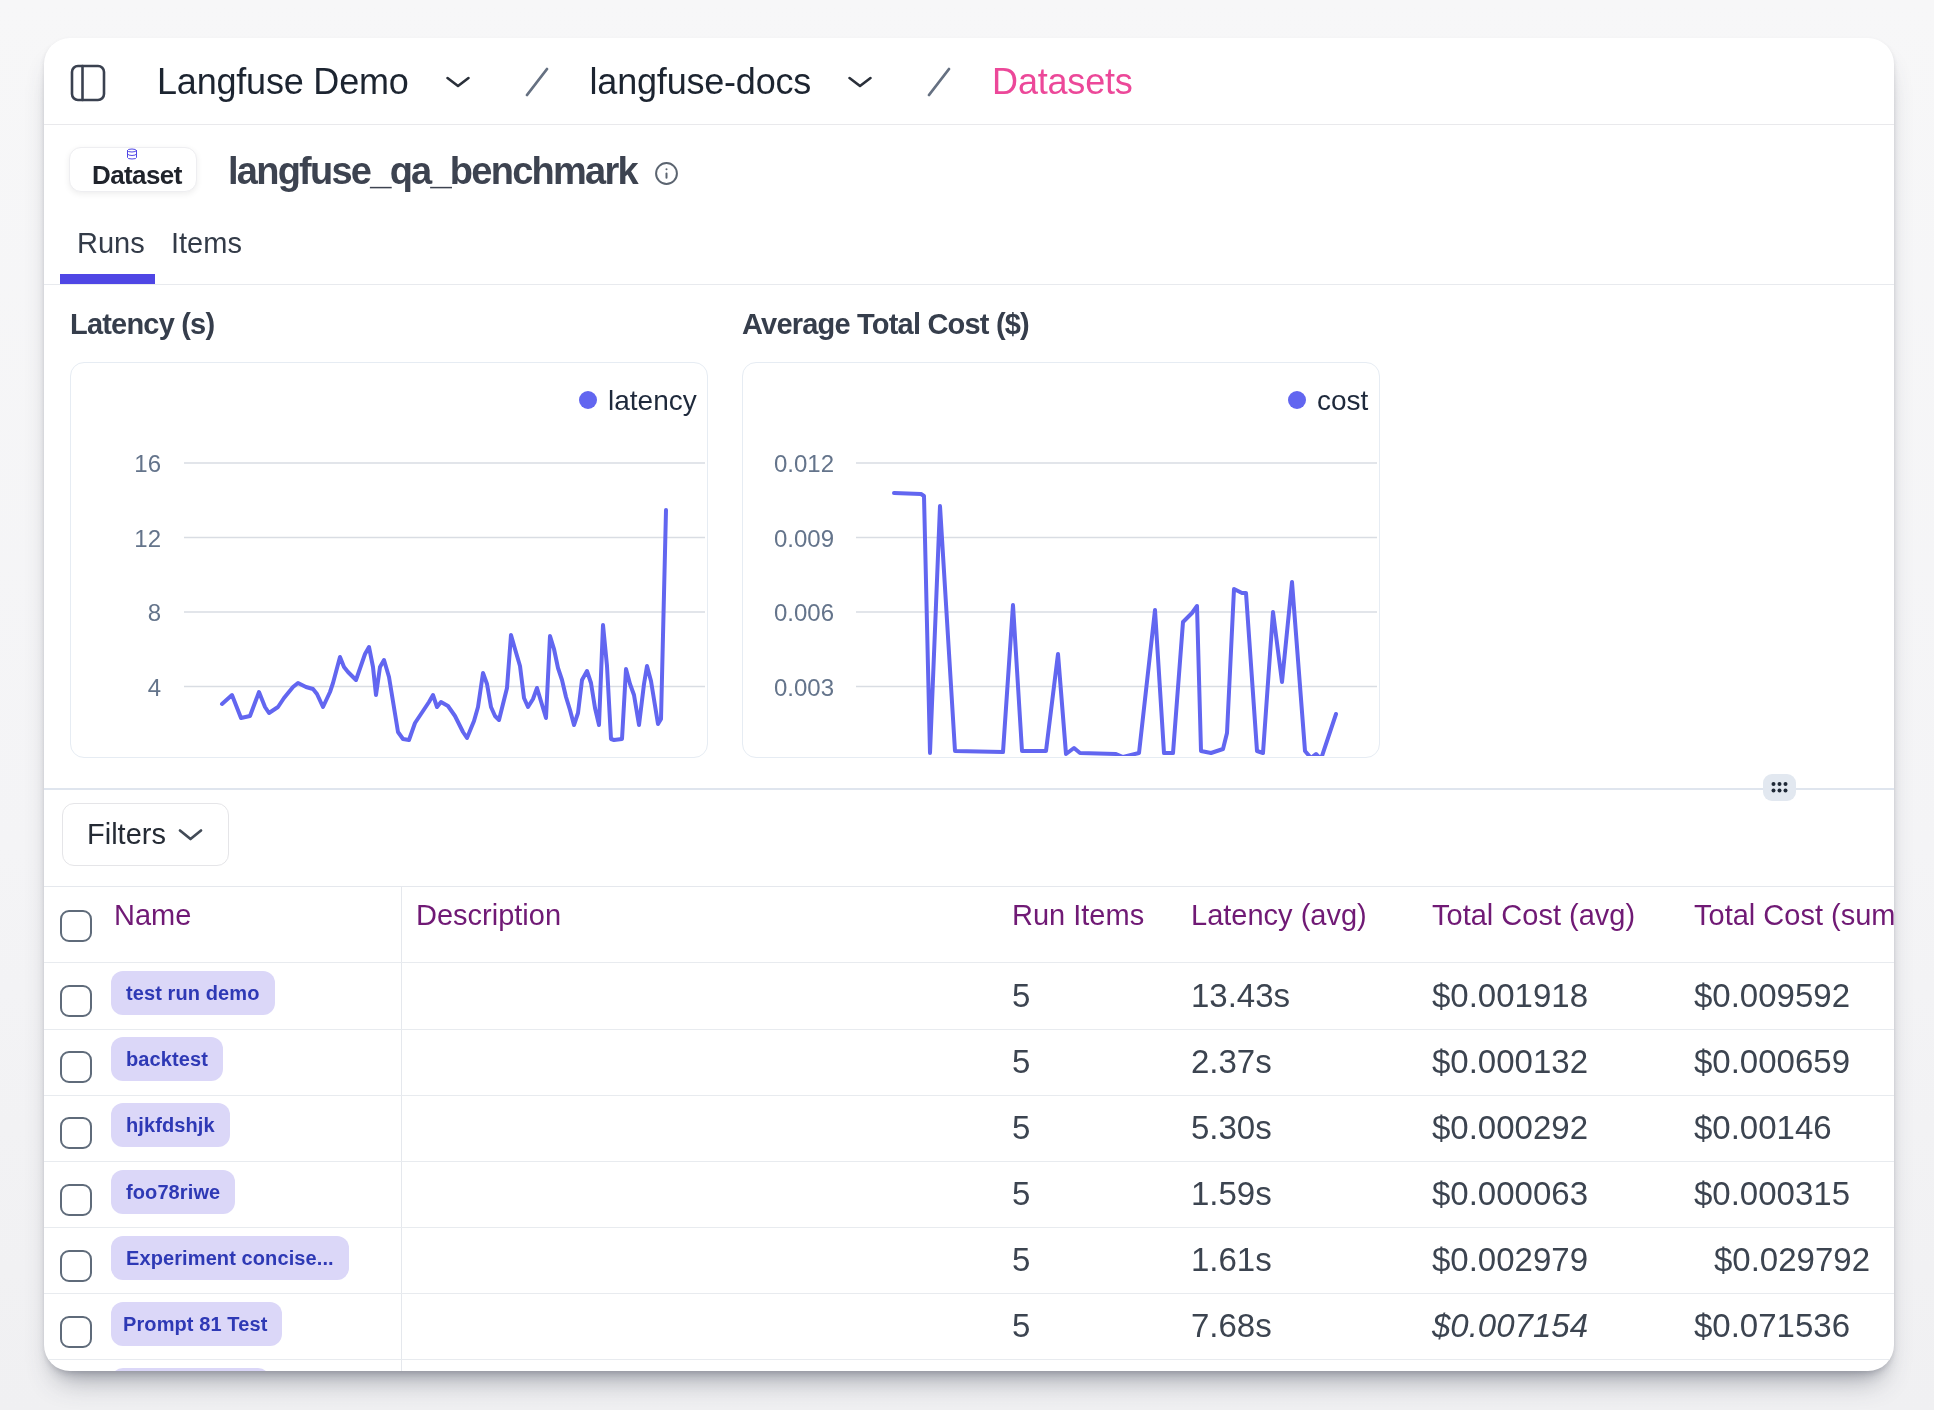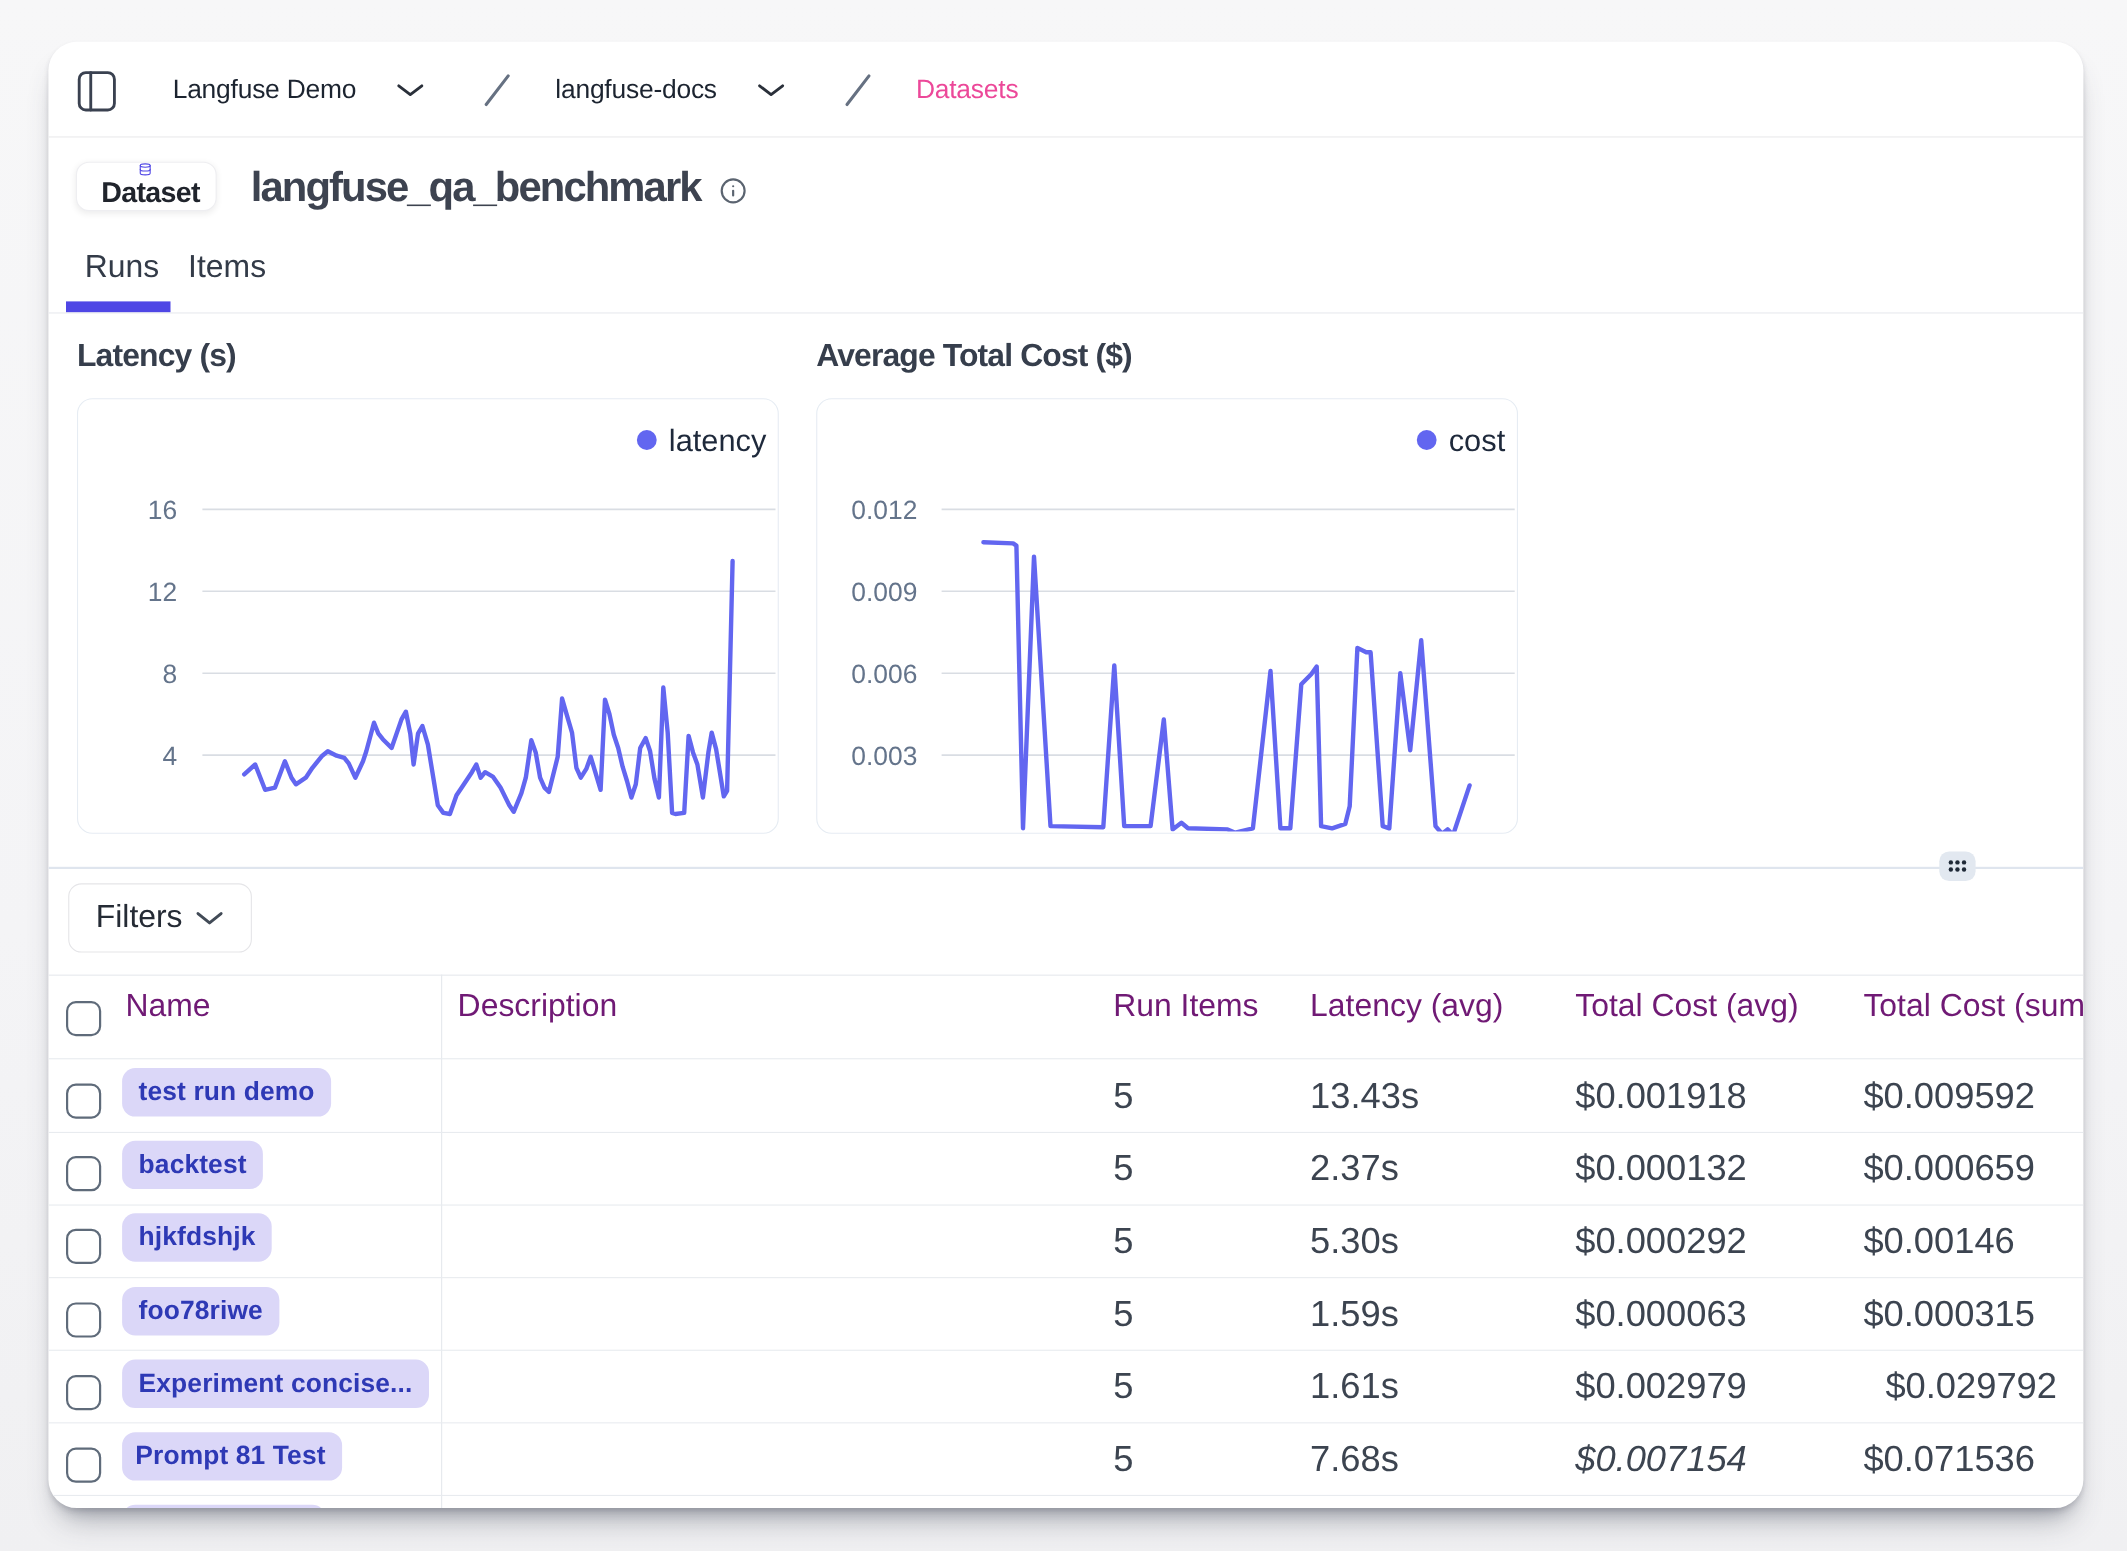--- a/index.html
+++ b/index.html
@@ -1,21 +1,21 @@
 <!DOCTYPE html>
 <html><head>
 <meta charset="utf-8">
 <style>
   * { margin:0; padding:0; box-sizing:border-box; }
   html,body { width:1934px; height:1410px; background:linear-gradient(180deg,#f7f7f8 0%,#f4f4f6 60%,#f0f0f2 100%); font-family:"Liberation Sans", sans-serif; overflow:hidden; }
   .card { position:absolute; left:44px; top:38px; width:1850px; height:1333px; background:#fff; border-radius:26px; overflow:hidden;
           box-shadow:0 2px 4px rgba(70,75,90,.12), 0 20px 28px -12px rgba(60,66,82,.45), 0 8px 12px -6px rgba(60,66,82,.22); }
   .topbar { position:absolute; left:0; top:0; width:100%; height:87px; border-bottom:1px solid #e9e9ec; }
   .pl-icon { position:absolute; left:26px; top:26px; }
-  .crumbs { position:absolute; left:113px; top:0; height:87px; display:flex; align-items:center; font-size:24px; color:#1c2430;gap:24px; }
+  .crumbs { position:absolute; left:113px; top:0; height:87px; display:flex; align-items:center; font-size:36px; color:#1c2430;gap:24px; }
   .crumb { font-weight:500; letter-spacing:-0.2px; }
   .chev { margin-left:12px; display:inline-block; }
   .slash { margin-left:28px; margin-right:15px; display:inline-block; }
   .gray { color:#ec4899; font-weight:400; }
 
   .badge { position:absolute; left:25px; top:109px; height:45px; background:#fff; border:1px solid #eeeef1; border-radius:12px;
            box-shadow:0 2px 6px rgba(0,0,0,.07); display:flex; align-items:center; padding:0 14px 0 12px;flex-direction:column; }
   .badge span { font-size:26px; font-weight:700; color:#20242c; margin-left:10px; letter-spacing:-0.6px;}
   .title { position:absolute; left:184px; top:112px; font-size:38px; font-weight:700; color:#3d4350; letter-spacing:-1.75px; white-space:nowrap; }
   .info { position:absolute; left:610px; top:123px; }
@@ -34,21 +34,21 @@
   .filters { position:absolute; left:18px; top:765px; width:167px; height:63px; border:1px solid #e5e5e8; border-radius:12px;
              display:flex; align-items:center; justify-content:center; background:#fff; }
   .filters span { font-size:29px; font-weight:500; color:#252b35; margin-right:11px; }
 
   .table-top { position:absolute; left:0; top:848px; width:1850px; height:1px; background:#e5e8ed; }
   .vline { position:absolute; left:357px; top:848px; width:1px; height:485px; background:#e5e8ed; }
   .row-border { position:absolute; left:0; width:1850px; height:1px; background:#e8ebef; }
   .hcell { position:absolute; font-size:29px; font-weight:500; color:#701a75; white-space:nowrap; }
   .cell { position:absolute; font-size:33px; font-weight:400; color:#3c4450; white-space:nowrap; }
   .cbox { position:absolute; left:16px; width:32px; height:32px; border:2.5px solid #5f6b7a; border-radius:9px; background:#fff; }
-  .pill { position:absolute; left:67px; height:44px; background:#dbd7f8; border-radius:12px; font-size:24px; font-weight:700;
+  .pill { position:absolute; left:67px; height:44px; background:#dbd7f8; border-radius:12px; font-size:20px; font-weight:700;
           color:#2e39b5; display:flex; align-items:center; padding:0 15px; letter-spacing:0.1px; }
 </style>
 </head>
 <body>
 <div class="card">
   <div class="topbar">
     <svg class="pl-icon" width="36" height="38" viewBox="0 0 36 38" fill="none" stroke="#3a4150" stroke-width="2.6" stroke-linecap="round" stroke-linejoin="round">
         <rect x="2" y="2" width="32" height="34" rx="6"></rect>
         <line x1="12.5" y1="2" x2="12.5" y2="36"></line>
       </svg>

